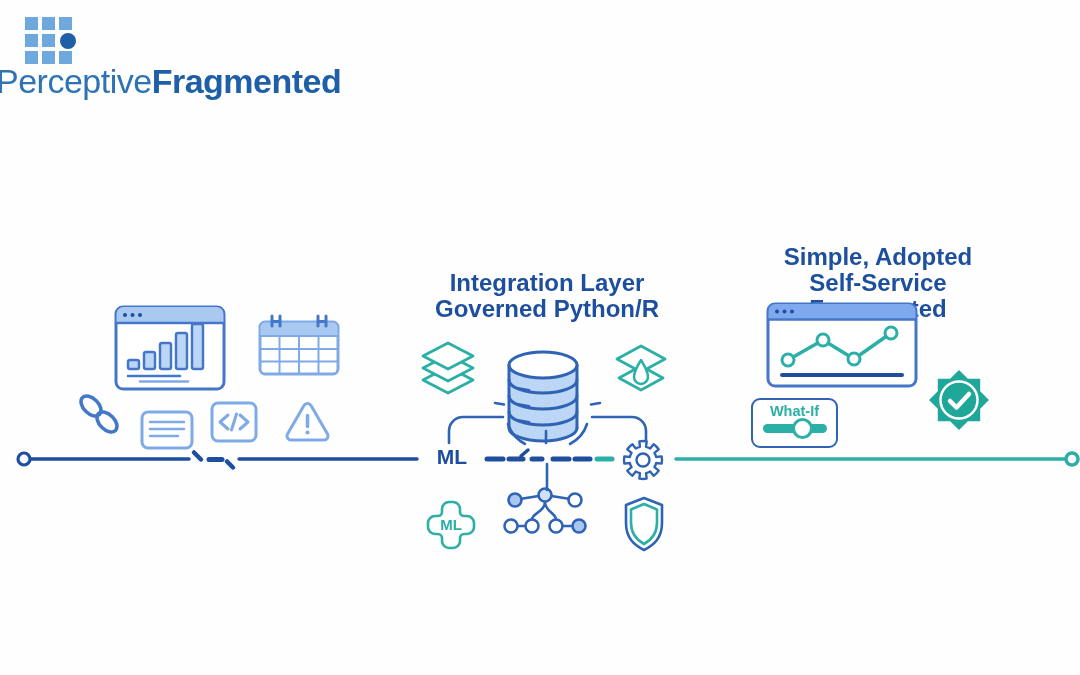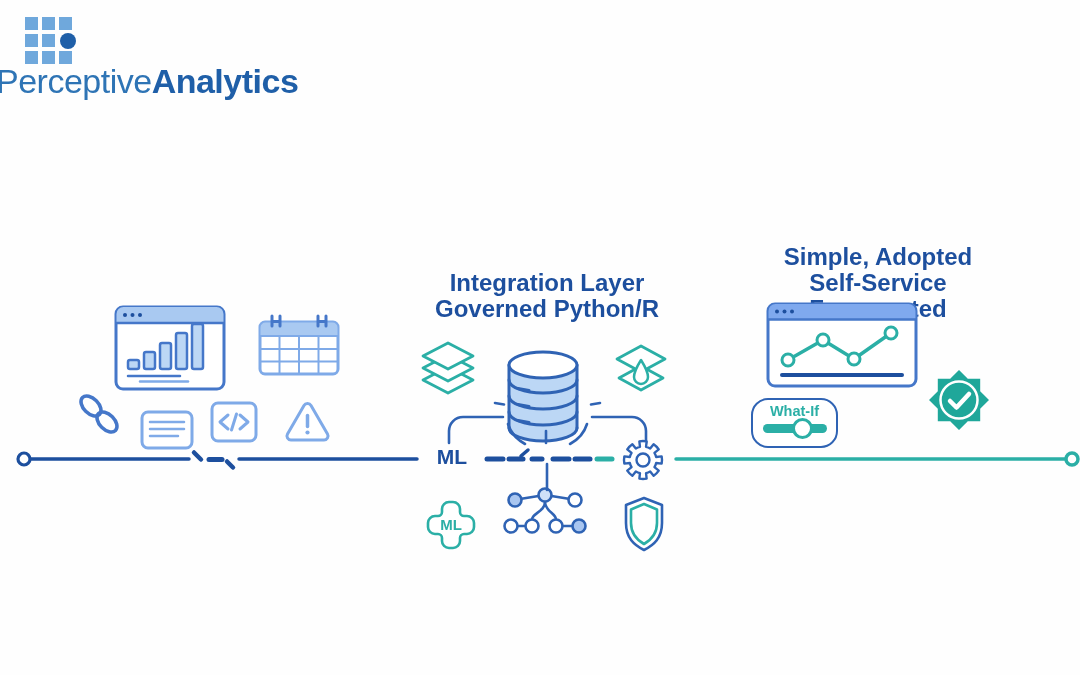--- a/index.html
+++ b/index.html
@@ -26,21 +26,21 @@
   .f-hbs{fill:var(--header-blue-strong)}.f-db{fill:var(--dark-blue)}.f-seal{fill:var(--teal-fill)}
   .f-nd{fill:var(--node-fill)}.f-ndl{fill:var(--node-fill-light)}
   .s-db{stroke:var(--dark-blue)}.s-mb{stroke:var(--medium-blue)}.s-sb{stroke:var(--soft-blue)}
   .s-ib{stroke:var(--icon-blue)}.s-t{stroke:var(--teal)}.s-w{stroke:#fff}
   .rc{stroke-linecap:round;stroke-linejoin:round}
   
   .ml-label{position:absolute;left:429px;top:445px;width:46px;text-align:center;
     color:var(--dark-blue);font-weight:700;font-size:21px;}
   
   .whatif{position:absolute;left:751px;top:398px;width:87px;height:50px;background:#fff;
-    border:2.5px solid var(--icon-blue);border-radius:17px;box-sizing:border-box;text-align:center;}
+    border:2.5px solid var(--icon-blue);border-radius:9px;box-sizing:border-box;text-align:center;}
   .whatif-label{color:var(--teal);font-weight:700;font-size:14.5px;margin-top:3px;}
   .whatif-slider{position:relative;margin:5px auto 0;width:64px;height:9px;background:var(--teal);border-radius:5px;}
   .whatif-knob{position:absolute;left:29px;top:-6px;width:15px;height:15px;background:#fff;
     border:3.5px solid var(--teal);border-radius:50%;}
 </style>
 </head>
 <body>
 
 <div id="stage">
 
@@ -50,21 +50,21 @@
       <div class="logo-square" style="left:42px;top:17px;"></div>
       <div class="logo-square" style="left:59px;top:17px;"></div>
       <div class="logo-square" style="left:25px;top:34px;"></div>
       <div class="logo-square" style="left:42px;top:34px;"></div>
       <div class="logo-dot" style="left:60px;top:33px;"></div>
       <div class="logo-square" style="left:25px;top:51px;"></div>
       <div class="logo-square" style="left:42px;top:51px;"></div>
       <div class="logo-square" style="left:59px;top:51px;"></div>
     </div>
     <div class="logo-text">
-      <span class="t1">Perceptive</span><span class="t2">Analytics</span>
+      <span class="t1">Perceptive</span><span class="t2">Fragmented</span>
     </div>
   </div>
 
 
   <div class="stage-title" style="left:427px;top:270px;width:240px;">
     <div>Integration Layer</div>
     <div>Governed Python/R</div>
   </div>
 
   <div class="stage-title" style="left:743px;top:244px;width:270px;">

